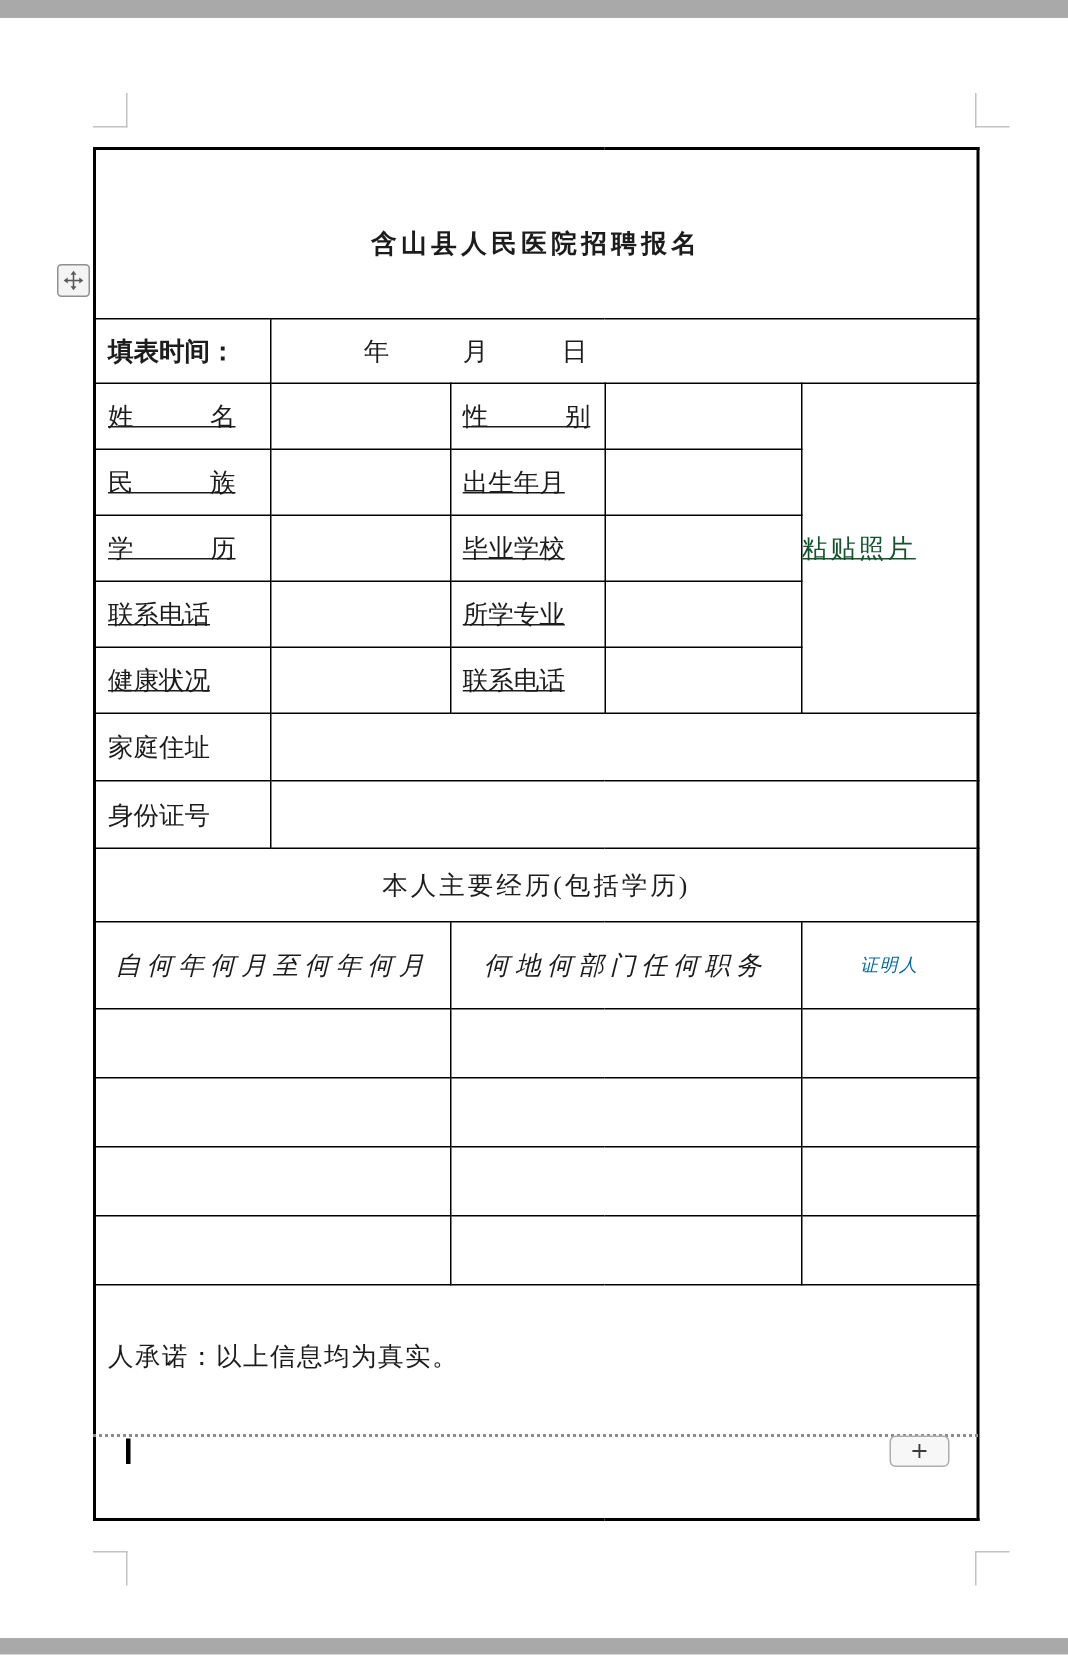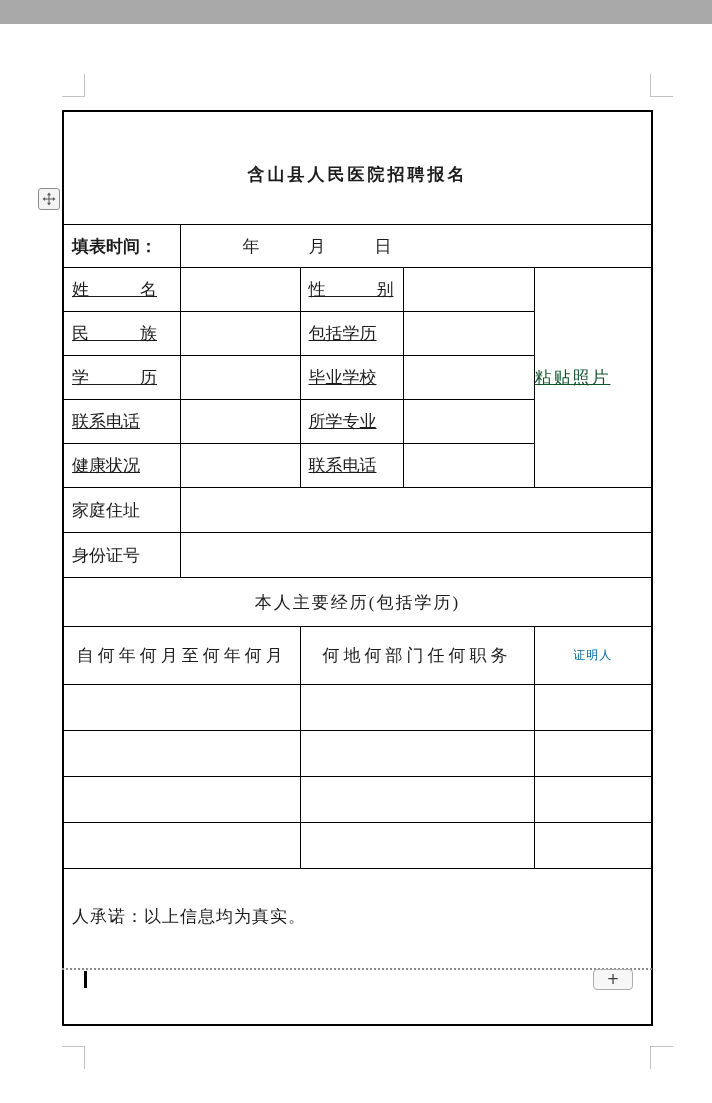--- a/index.html
+++ b/index.html
@@ -6,21 +6,21 @@
   body {
     width: 712px; height: 1103px;
     font-family: "Liberation Serif", "DejaVu Serif", serif;
     color: #1c1c1c;
   }
   .stage {
     position: relative; width: 712px; height: 1103px;
     background: #a9a9a9; overflow: hidden;
   }
   .page {
-    position: absolute; left: 0; top: 24px;
+    position: absolute; left: 0; top: 12px;
     width: 712px; height: 1080px; background: #ffffff;
   }
   
   .crop { position: absolute; width: 22px; height: 22px; }
   .crop.tl { left: 62px;  top: 50px;   border-right: 1px solid #c2c2c2; border-bottom: 1px solid #c2c2c2; }
   .crop.tr { left: 650px; top: 50px;   border-left: 1px solid #c2c2c2;  border-bottom: 1px solid #c2c2c2; }
   .crop.bl { left: 62px;  top: 1022px; border-right: 1px solid #c2c2c2; border-top: 1px solid #c2c2c2; }
   .crop.br { left: 650px; top: 1022px; border-left: 1px solid #c2c2c2;  border-top: 1px solid #c2c2c2; }
   
   .move-handle {
@@ -50,21 +50,21 @@
     text-align: center; font-size: 30px; font-weight: 700;
     letter-spacing: 3px; padding-top: 12px !important;
   }
   .lbl { padding-left: 8px !important; }
   .lbl.bold { font-weight: 700; }
   .date-val { padding-left: 62px !important; letter-spacing: 5px; }
   .photo-cell {
     text-align: left; font-size: 11px; letter-spacing: 2px; color: #14532d;
   }
   .sec-title { text-align: center; font-size: 18px; letter-spacing: 2px; }
-  .exp-head { text-align: center; letter-spacing: 4px; }
+  .exp-head { text-align: center; letter-spacing: 4px; font-style: italic; }
   .exp-head.small { font-size: 12px; letter-spacing: 1px; color: #0369a1; }
   .decl-cell {
     vertical-align: top !important; padding: 36px 0 0 8px !important;
     font-size: 13.5px; letter-spacing: 1px;
   }
   
   .dashed-line {
     position: absolute; left: 62px; top: 944px; width: 590px; height: 0;
     border-top: 2px dotted #8c8c8c;
   }
@@ -127,21 +127,21 @@
       <tr class="r-info">
         <td class="lbl">姓　　　名</td>
         <td></td>
         <td class="lbl">性　　　别</td>
         <td></td>
         <td rowspan="5" class="photo-cell">粘贴照片</td>
       </tr>
       <tr class="r-info">
         <td class="lbl">民　　　族</td>
         <td></td>
-        <td class="lbl">包括学历</td>
+        <td class="lbl">出生年月</td>
         <td></td>
       </tr>
       <tr class="r-info">
         <td class="lbl">学　　　历</td>
         <td></td>
         <td class="lbl">毕业学校</td>
         <td></td>
       </tr>
       <tr class="r-info">
         <td class="lbl">联系电话</td>

